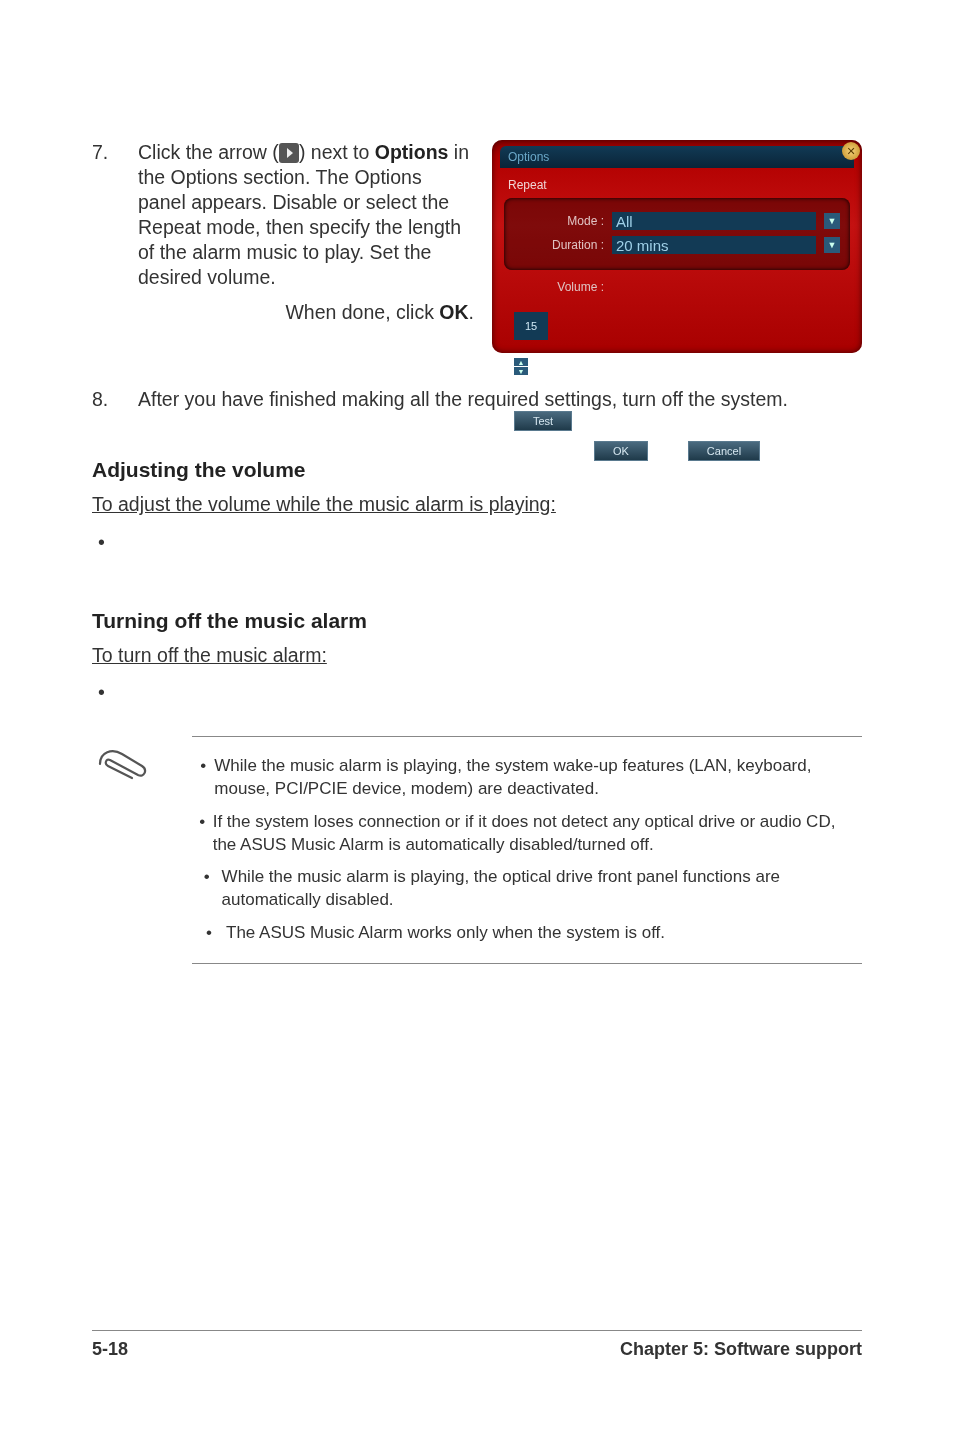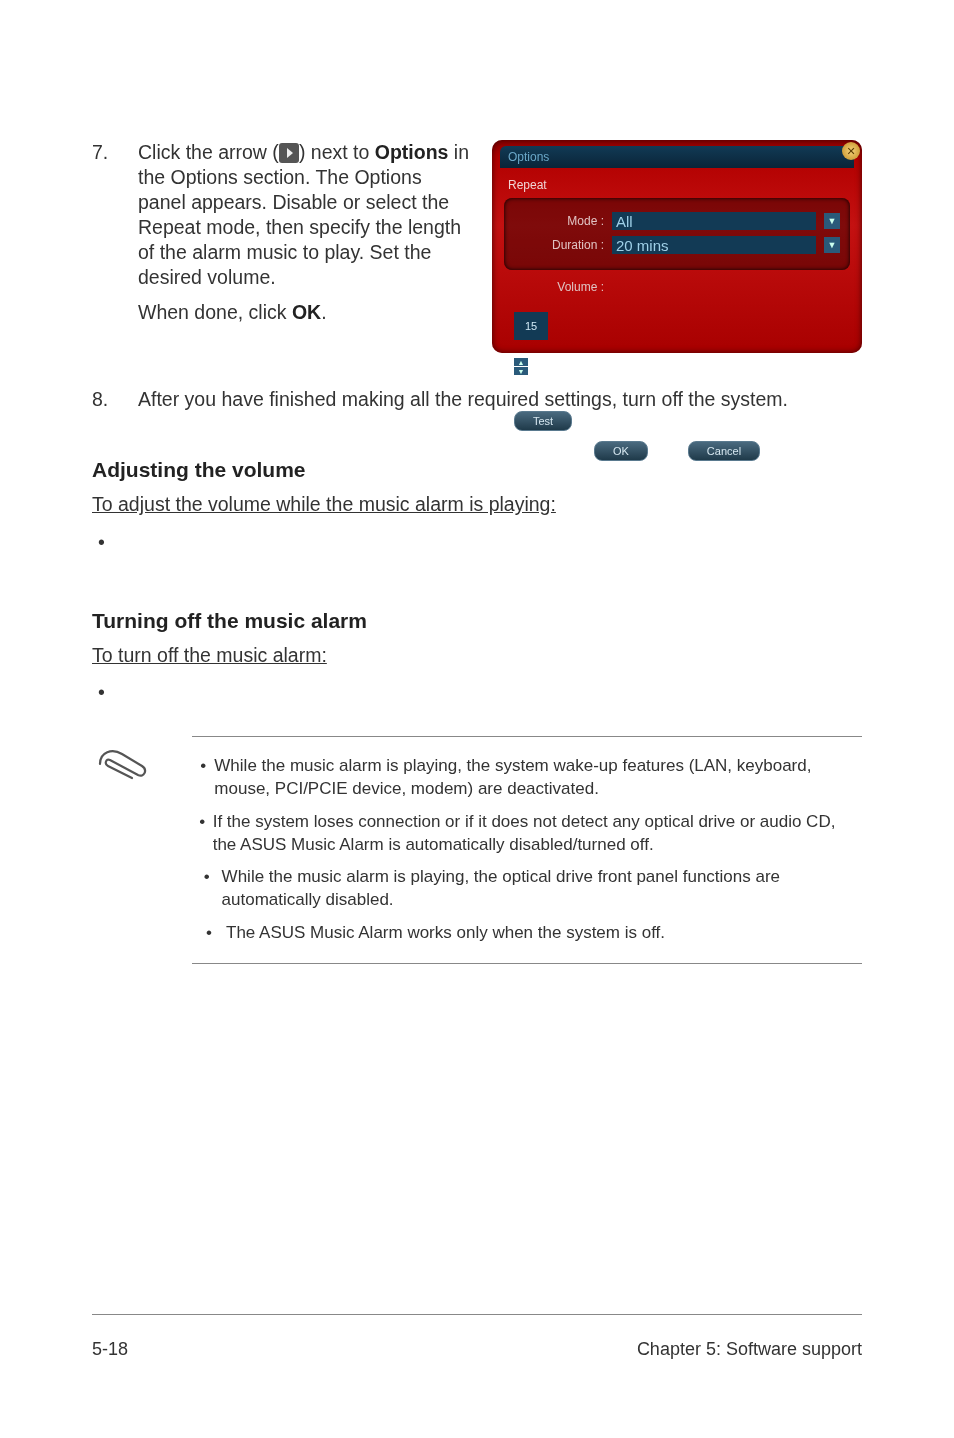--- a/index.html
+++ b/index.html
@@ -26,53 +26,53 @@
   .opt-section-label { color:#f0d4d4; font-size:12px; margin-bottom:6px; margin-left:4px;}
   .opt-inner { background: rgba(0,0,0,0.35); border-radius:8px; padding:8px 10px 10px 10px; box-shadow: inset 0 0 4px #000;}
   .opt-row { display:flex; align-items:center; gap:8px; margin:6px 0;}
   .opt-label { width:90px; text-align:right; color:#e0c2c2; font-size:12px;}
   .opt-select { flex:1; height:18px; background:#123a55; border:none; color:#9fd0e8; font-size:15px; padding:0 4px; display:flex; align-items:center; justify-content:space-between;}
   .opt-select-arrow { width:16px; height:16px; background:#2a5a7a; display:flex; align-items:center; justify-content:center; color:#cfe; font-size:9px;}
   .opt-volrow { display:flex; align-items:flex-start; gap:18px; margin-top:10px; padding:0 10px 0 10px;flex-direction:column;}
   .opt-volval { width:34px; height:28px; background:#123a55; color:#cfe8f5; font-size:11px; display:flex; align-items:center; justify-content:center;}
   .opt-stepper { display:flex; flex-direction:column; gap:1px;}
   .opt-step-btn{ width:14px; height:8px; background:#2a5a7a; color:#cfe; font-size:7px; display:flex; align-items:center; justify-content:center;}
-  .opt-btn { height:20px; padding:0 18px; border-radius:8px; background:linear-gradient(#4a6a7f,#1f3a4a); color:#d5e6ef; font-size:11px; display:flex; align-items:center; border:1px solid #5a7a8f;}
+  .opt-btn { height:20px; padding:0 18px; border-radius:0; background:linear-gradient(#4a6a7f,#1f3a4a); color:#d5e6ef; font-size:11px; display:flex; align-items:center; border:1px solid #5a7a8f;}
   .opt-btnrow { display:flex; justify-content:center; gap:40px; margin-top:10px;}
 
   .step8 { margin-top: 34px; font-size:19.5px; line-height:1.3; }
 
   h3.sect { font-size:21px; font-weight:bold; color:#222; margin-top:46px; margin-bottom:10px;}
   p.para { font-size:19.5px; line-height:1.3; color:#333;text-decoration:underline; }
   .bullet-row { display:flex; font-size:19.5px; line-height:1.3; margin-top:12px;}
   .bullet-dot { width:40px; text-align:left; padding-left:6px;}
 
   .note-block { margin-top:30px; display:flex; gap:30px; align-items:flex-start;}
   .note-icon { width:70px; flex:0 0 70px; padding-top:6px;}
   .note-icon svg { width:60px; height:38px; }
   .note-body { flex:1; border-top:1px solid #888; border-bottom:1px solid #888; padding:8px 0;}
   .note-item { display:flex; font-size:17px; line-height:1.35; color:#333; margin:10px 0;}
   .note-item .dot{ width:34px; text-align:center;}
 
-  .footer { position:absolute; bottom:78px; left:92px; right:92px; border-top:1px solid #888; padding-top:24px; display:flex; justify-content:space-between; font-size:18px; color:#333;}
+  .footer { position:absolute; bottom:78px; left:92px; right:92px; border-top:1px solid #888; padding-top:8px; display:flex; justify-content:space-between; font-size:18px; color:#333;font-weight:bold;}
 </style>
 </head>
 <body>
 
 <div class="page">
 
   <div class="step7-row">
     <div class="step7-text">
       <div style="display:flex;">
         <span class="step-num">7.</span>
         <span class="step-body">
           <span>Click the arrow (</span><span class="arrow-ico"></span><span>) next to </span><span class="bold">Options</span><span> in the Options section. The Options panel appears. Disable or select the Repeat mode, then specify the length of the alarm music to play. Set the desired volume.</span>
         </span>
       </div>
-      <div style="display:flex; margin-top:10px;">
+      <div style="display:flex; margin-top:10px;text-align:right;">
         <span class="step-num"></span>
         <span class="step-body">
           <span>When done, click </span><span class="bold">OK</span><span>.</span>
         </span>
       </div>
     </div>
 
     <div class="options-panel">
       <div class="opt-close">✕</div>
       <div class="opt-titlebar">

